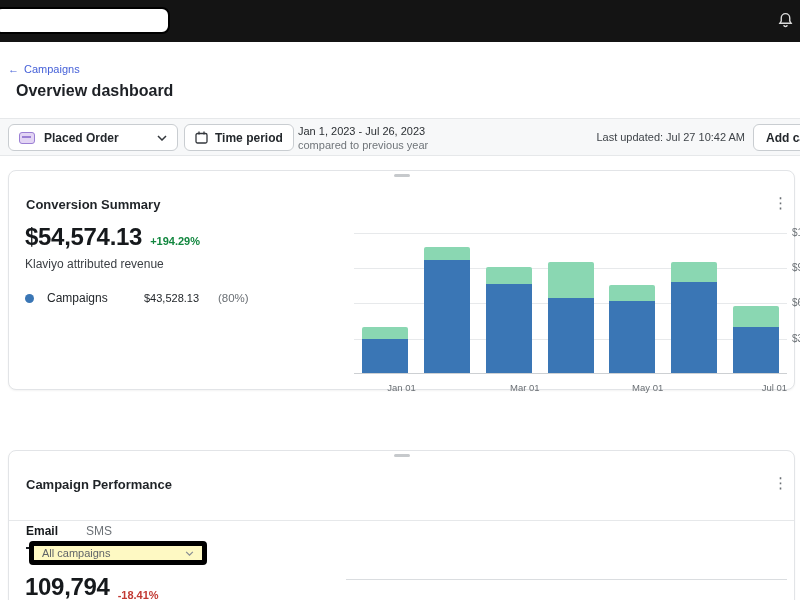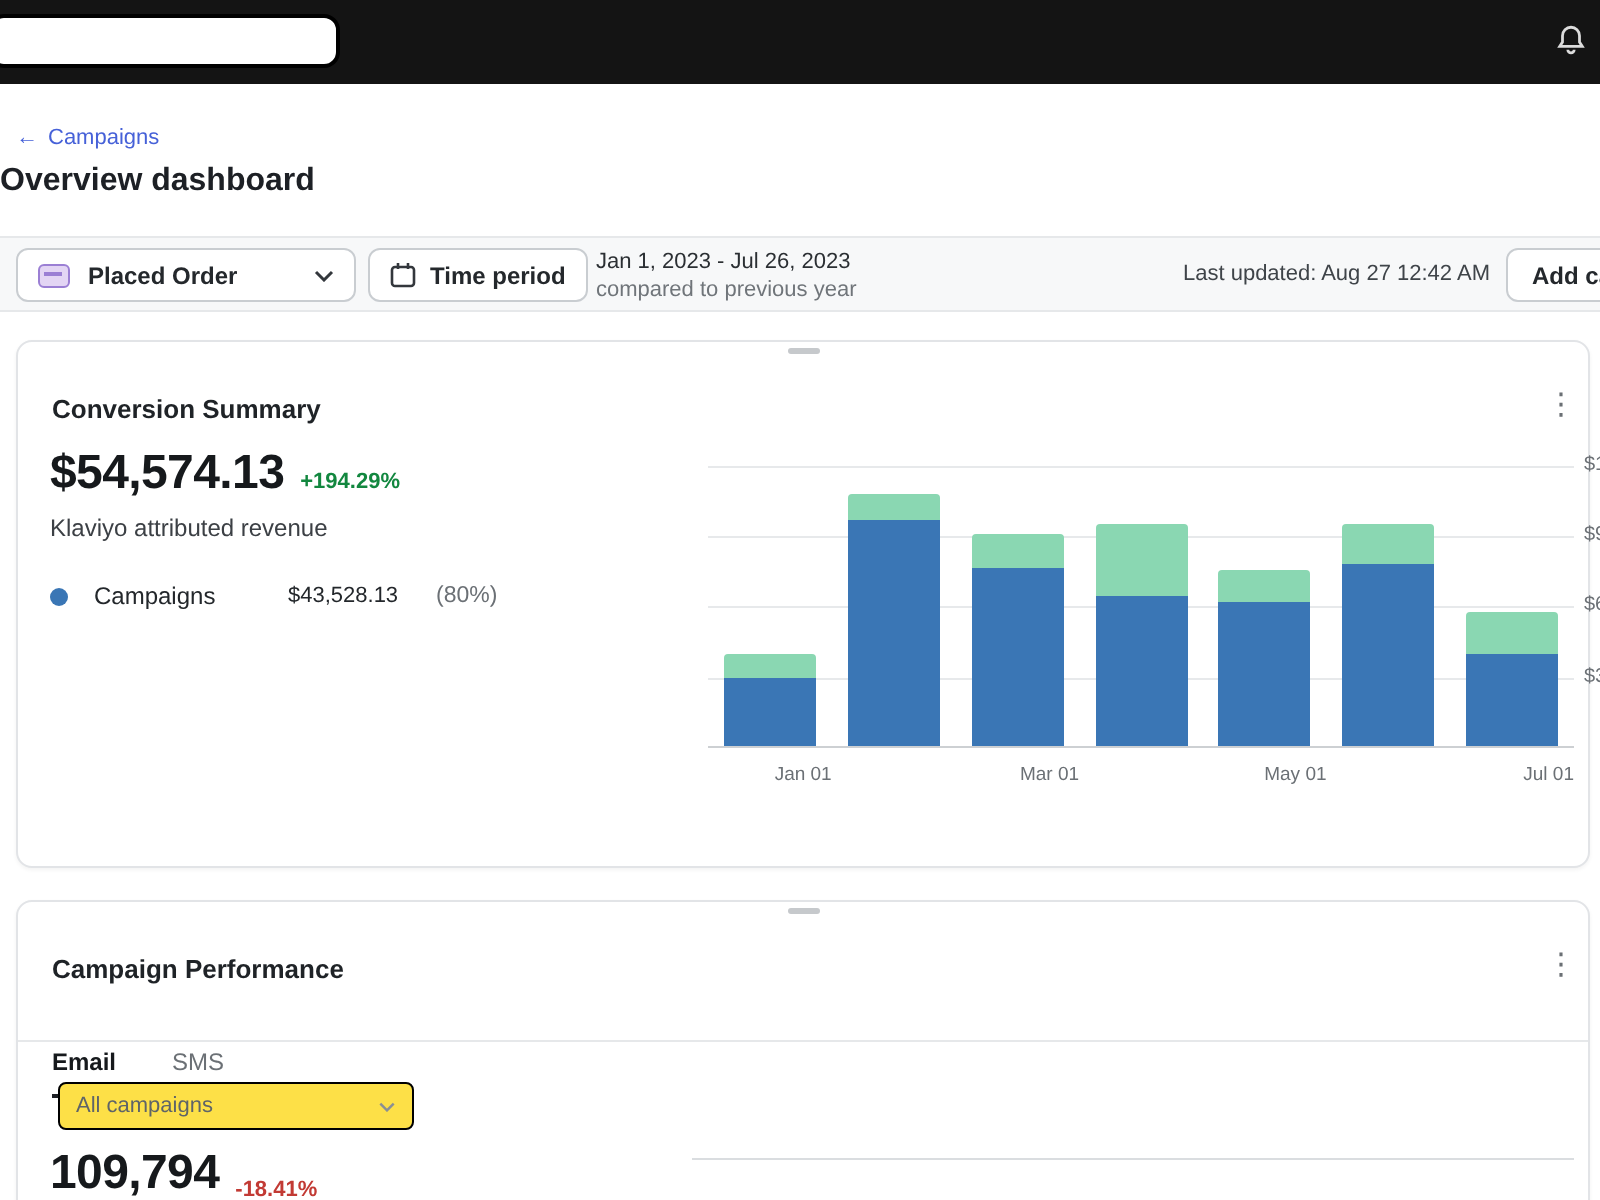--- a/index.html
+++ b/index.html
@@ -8,21 +8,21 @@
 
   
   .topbar { position:absolute; left:0; top:0; width:800px; height:42px; background:#141414; }
   .search-box { position:absolute; left:-6px; top:7px; width:176px; height:27px;
     background:#fff; border:2px solid #000; border-radius:8px; }
   .bell { position:absolute; right:6px; top:11px; }
 
   
   .breadcrumb { position:absolute; left:8px; top:63px; font-size:11px; color:#4661d8;
     display:flex; align-items:center; gap:5px; cursor:pointer; }
-  .page-title { position:absolute; left:0; top:82px; font-size:16px; font-weight:700; color:#1d2025; }
+  .page-title { position:absolute; left:16px; top:82px; font-size:16px; font-weight:700; color:#1d2025; }
 
   
   .toolbar { position:absolute; left:0; top:118px; width:800px; height:38px;
     background:#f7f8f9; border-top:1px solid #e6e8ea; border-bottom:1px solid #e6e8ea; }
   .btn { position:absolute; top:5px; height:27px; background:#fff; border:1px solid #c9cdd1;
     border-radius:6px; display:inline-flex; align-items:center; gap:7px; padding:0 10px;
     font-size:12px; font-weight:700; color:#24282c; font-family:inherit; cursor:pointer; }
   .btn-metric { left:8px; width:170px; justify-content:space-between; }
   .btn-metric .mid { flex:1; text-align:left; margin-left:2px; }
   .btn-time { left:184px; }
@@ -31,21 +31,21 @@
   .metric-ic:after { content:""; position:absolute; left:2px; top:3px; width:9px; height:2px; background:#9b7fd4; }
   .date-block { position:absolute; left:298px; top:5px; line-height:14px; }
   .date-line1 { font-size:11px; color:#2b2f33; }
   .date-line2 { font-size:11px; color:#70757a; }
   .last-updated { position:absolute; right:55px; top:12px; font-size:11px; color:#3f4449; }
   .btn-add { left:753px; padding:0 12px; white-space:nowrap; }
 
   
   .card { position:absolute; left:8px; width:787px; background:#fff;
     border:1px solid #e2e4e7; border-radius:8px; box-shadow:0 1px 2px rgba(0,0,0,0.05); }
-  .card1 { top:170px; height:264px; }
+  .card1 { top:170px; height:220px; }
   .card2 { top:450px; height:210px; }
   .drag-handle { position:absolute; left:50%; top:3px; margin-left:-8px; width:16px; height:3px;
     background:#c6c9cc; border-radius:2px; }
   .card-title { position:absolute; left:17px; top:26px; font-size:13px; font-weight:700; color:#1f2327; }
   .kebab { position:absolute; right:6px; top:24px; font-size:15px; color:#6b7075; cursor:pointer; line-height:15px; }
 
   .big-row { position:absolute; left:16px; display:flex; align-items:baseline; gap:8px; }
   .big-number { font-size:24px; font-weight:700; letter-spacing:-0.3px; color:#16191c; }
   .delta { font-size:11px; font-weight:700; }
   .delta.green { color:#12873f; }
@@ -69,21 +69,21 @@
   .bar .seg-top { border-radius:2px 2px 0 0; }
   .xrow { position:absolute; left:8px; top:157px; width:433px; height:14px; }
   .xtick { position:absolute; top:4px; text-align:right; font-size:9.5px; color:#6b7075; }
 
   
   .tabs { position:absolute; left:17px; top:46px; display:flex; gap:28px; }
   .tab { font-size:12px; color:#6b7075; padding-bottom:9px; cursor:pointer;margin-top:27px; }
   .tab.active { color:#16191c; font-weight:700; border-bottom:2px solid #1d2025; }
   .tab-divider { position:absolute; left:0; right:0; top:69px; height:1px; background:#e6e8ea; }
   .dropdown { position:absolute; left:20px; top:90px; width:178px; height:24px;
-    border:1px solid #000000; border-radius:4px; background:#fde047; display:flex;
+    border:5px solid #000000; border-radius:4px; background:#fef9c3; display:flex;
     align-items:center; justify-content:space-between; padding:0 8px; font-size:11px;
     color:#5f6468; cursor:pointer;gap:10px; }
   .mini-gridline { position:absolute; left:337px; top:128px; width:441px; height:1px; background:#dadde0; }
 </style>
 </head>
 <body>
 
 <div class="topbar">
   <div class="search-box"></div>
   <span class="bell">
@@ -113,21 +113,21 @@
       <rect x="1" y="2.5" width="11" height="9.5" rx="1.5" fill="none" stroke="#33373c" stroke-width="1.3"></rect>
       <line x1="4" y1="0.5" x2="4" y2="3.5" stroke="#33373c" stroke-width="1.3"></line>
       <line x1="9" y1="0.5" x2="9" y2="3.5" stroke="#33373c" stroke-width="1.3"></line>
     </svg>
     <span>Time period</span>
   </button>
   <div class="date-block">
     <div class="date-line1">Jan 1, 2023 - Jul 26, 2023</div>
     <div class="date-line2">compared to previous year</div>
   </div>
-  <div class="last-updated">Last updated: Aug 27 12:42 AM</div>
+  <div class="last-updated">Last updated: Jul 27 10:42 AM</div>
   <button class="btn btn-add">Add card</button>
 </div>
 
 <div class="card card1">
   <div class="drag-handle"></div>
   <div class="card-title">Conversion Summary</div>
   <div class="kebab">⋮</div>
 
   <div class="big-row" style="top:52px;">
     <span class="big-number">$54,574.13</span>

